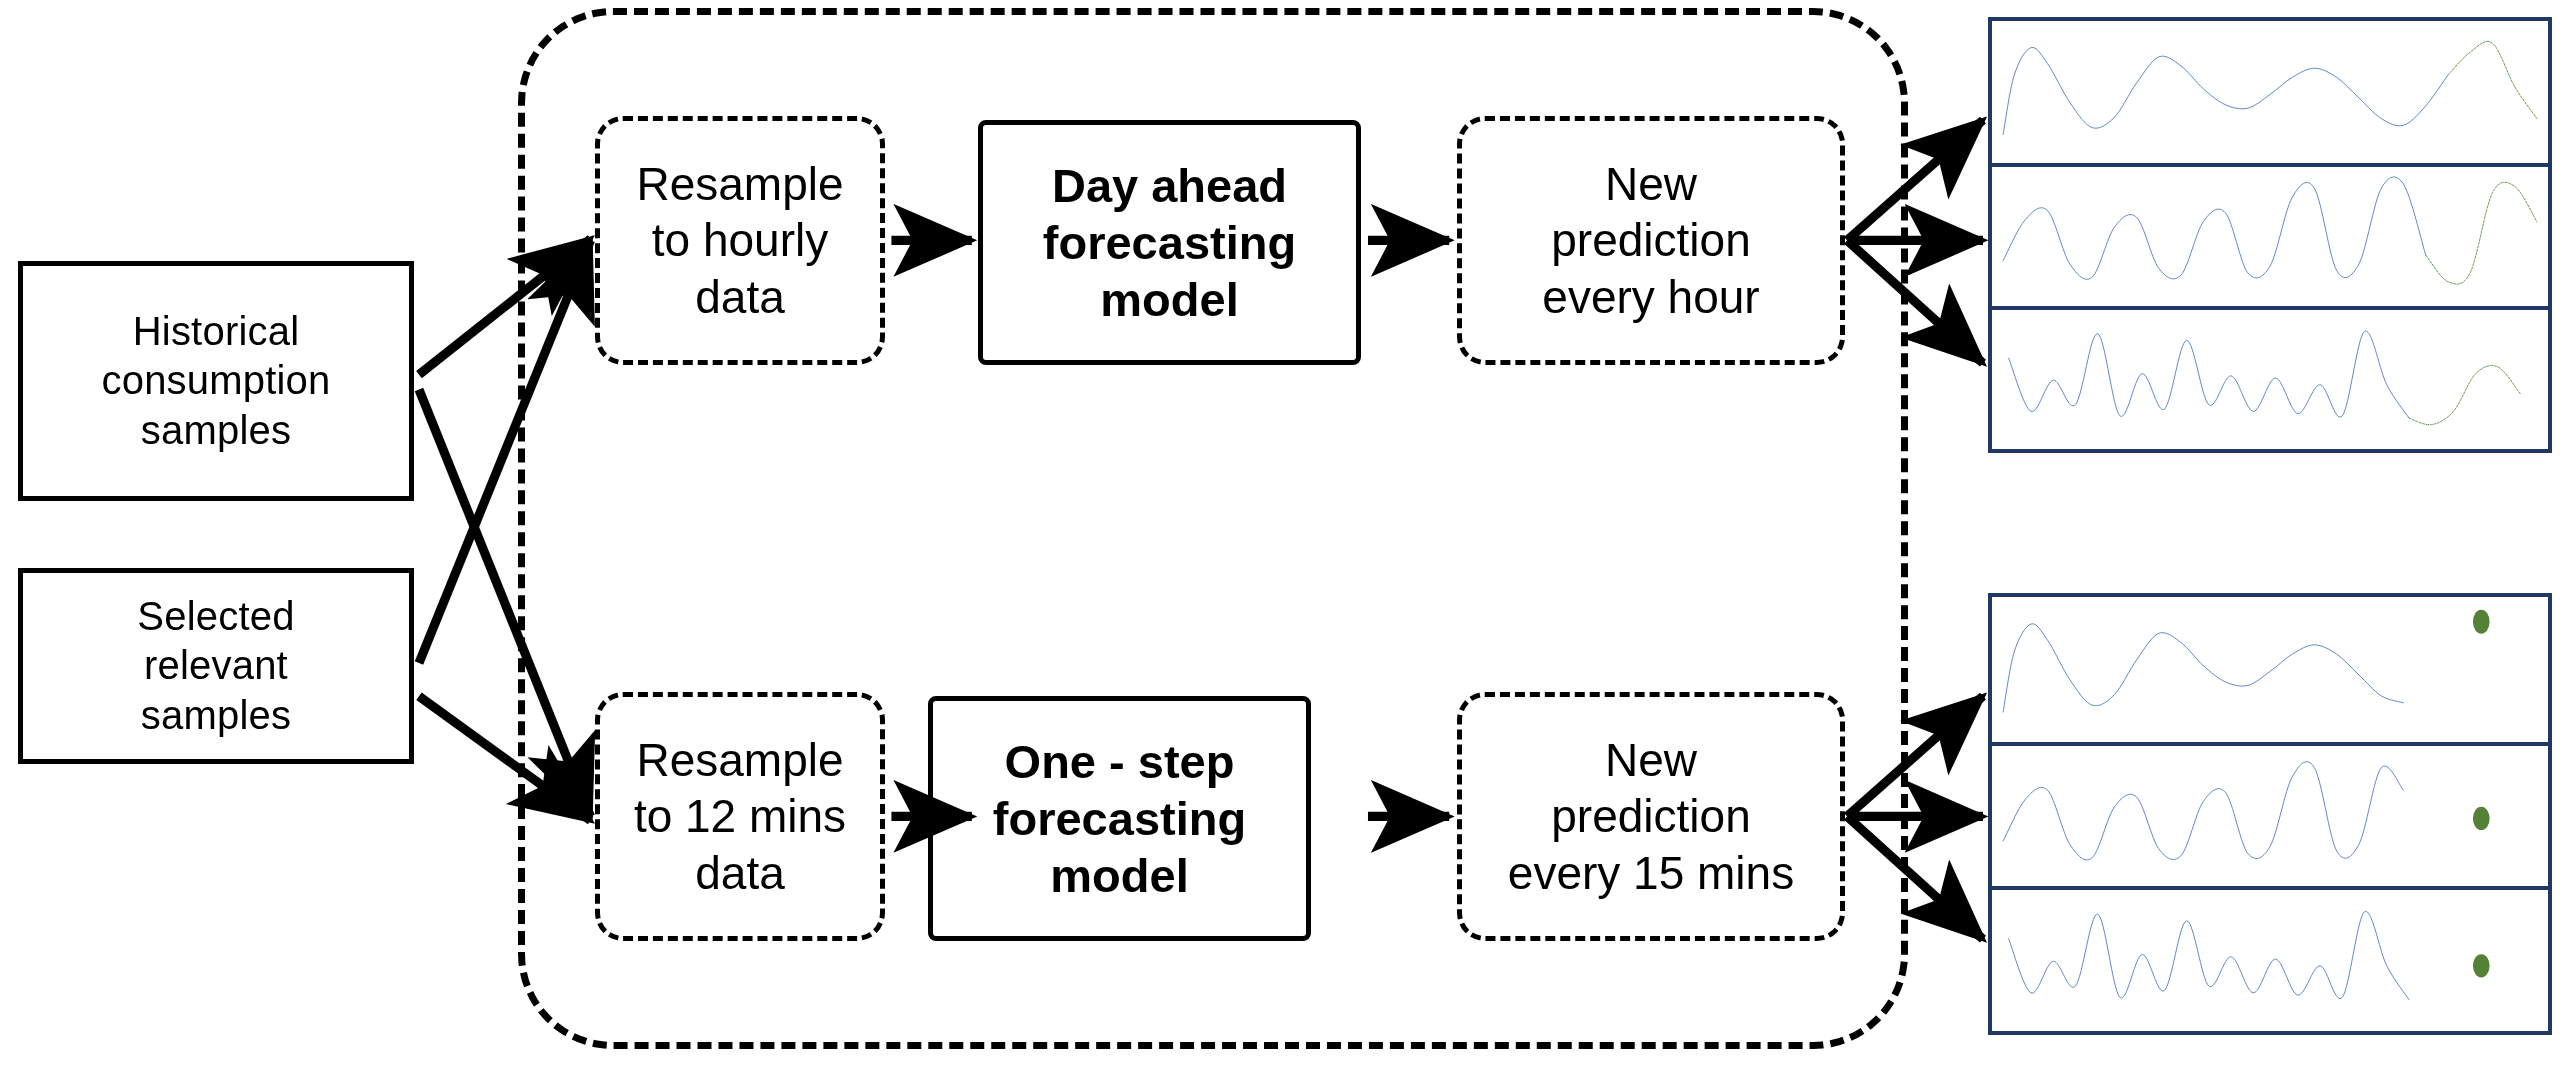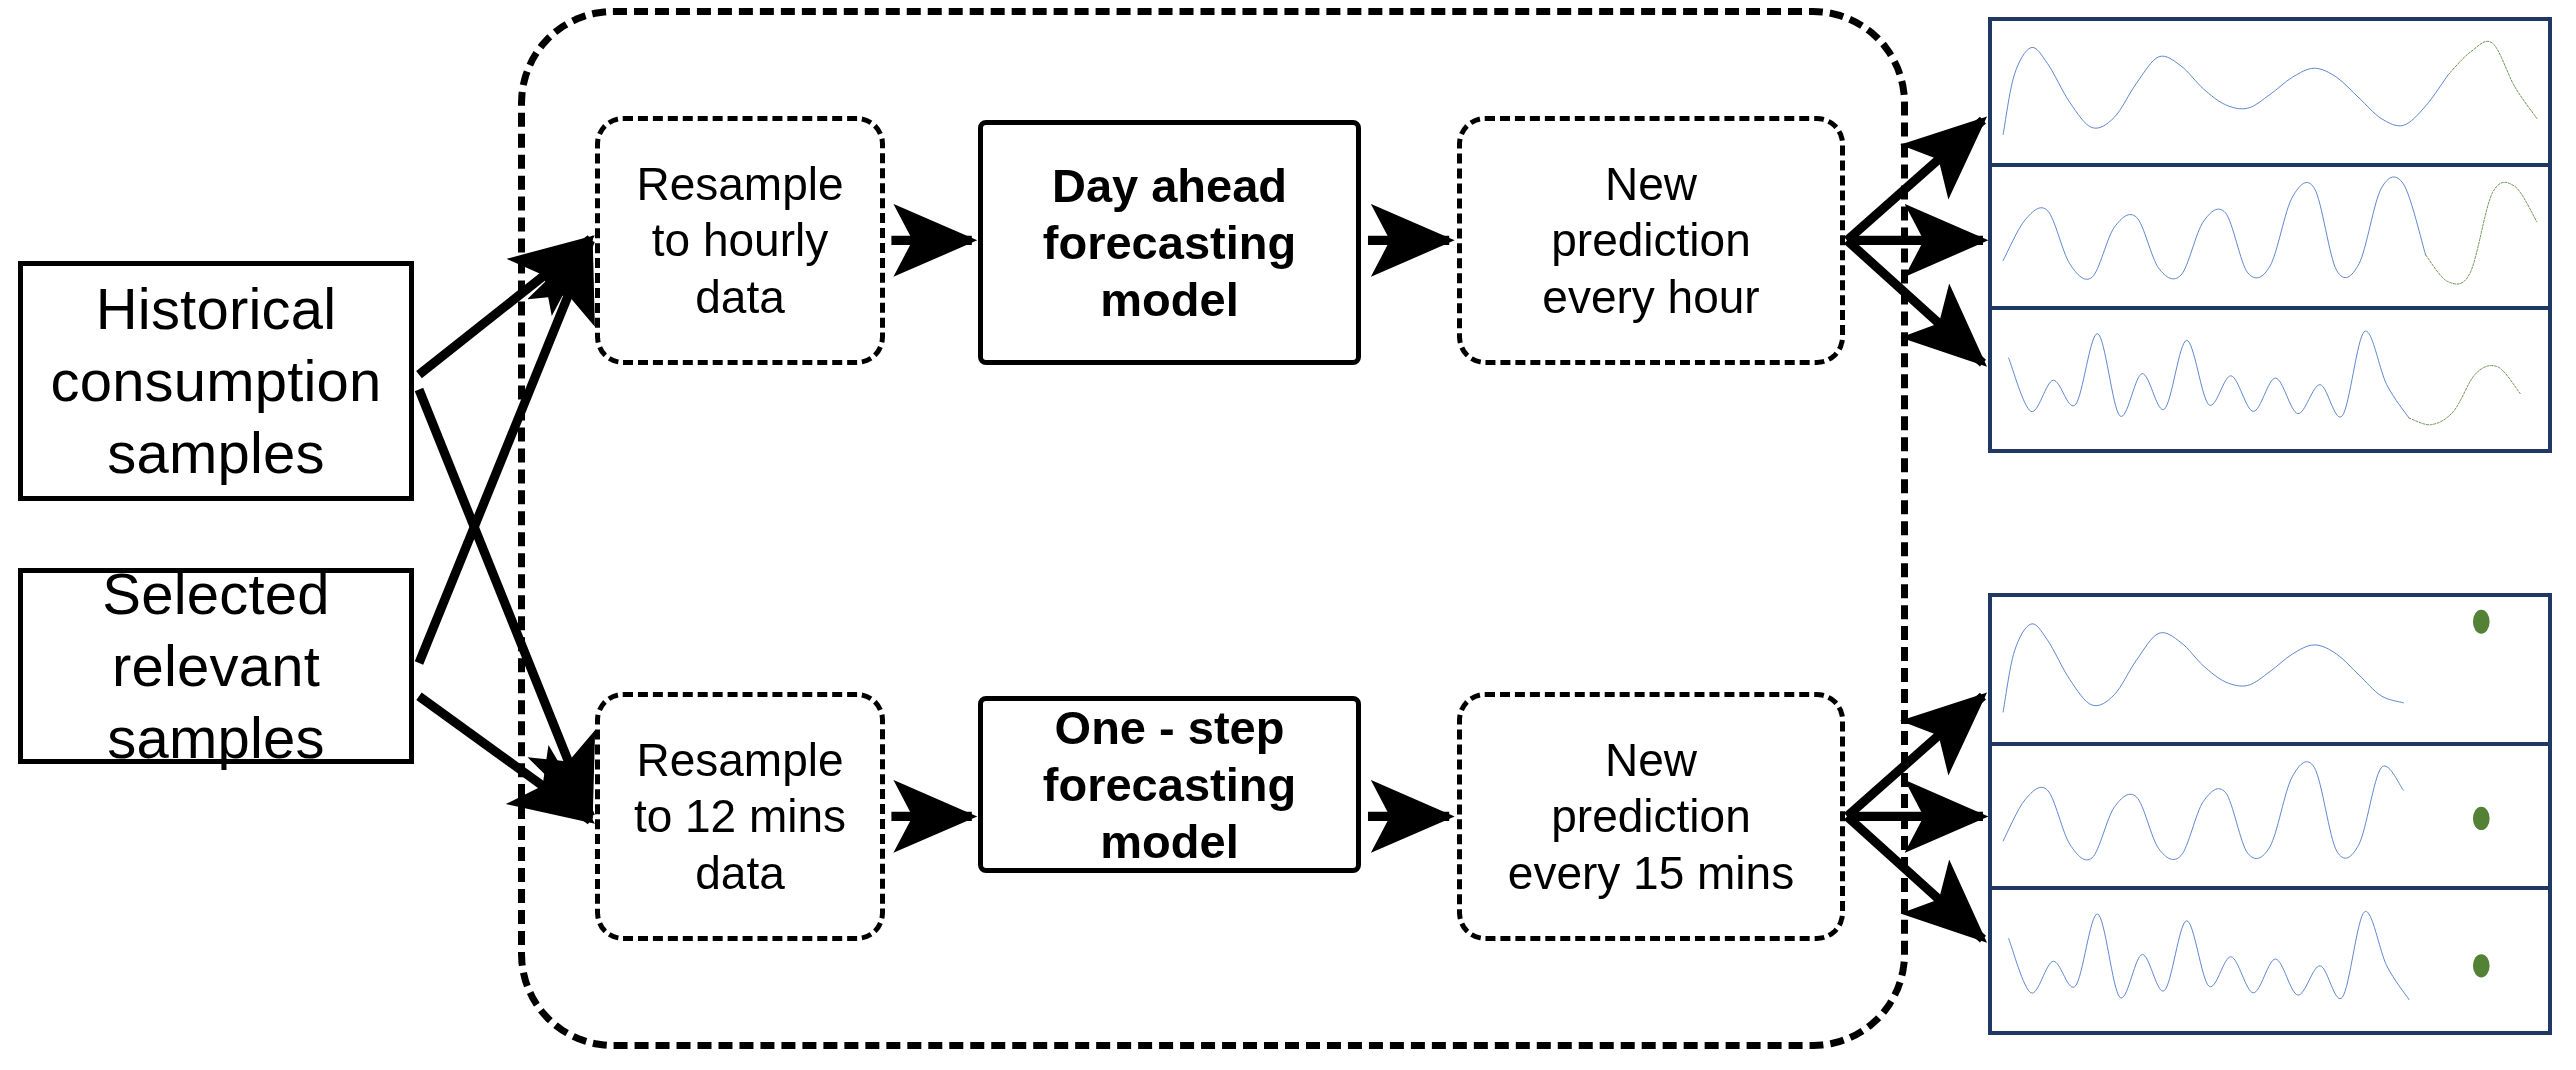--- a/index.html
+++ b/index.html
@@ -3,21 +3,21 @@
 <meta charset="utf-8">
 <style>
   html,body{margin:0;padding:0;background:#ffffff;}
   #root{position:relative;width:2576px;height:1070px;background:#ffffff;
         font-family:"Liberation Sans", sans-serif;overflow:hidden;}
 
   .box{position:absolute;box-sizing:border-box;display:flex;align-items:center;
        justify-content:center;text-align:center;color:#000;background:#fff;}
 
   
-  .src-box{border:5.8px solid #000;font-size:58px;line-height:1.24;letter-spacing:0.2px;}
+  .src-box{border:5.8px solid #000;font-size:40px;line-height:1.24;letter-spacing:0.2px;}
 
   
   .dash-box{border:5.8px dashed #000;border-radius:28px;font-size:46px;line-height:1.22;
             background:transparent;}
 
   
   .model-box{border:5.8px solid #000;border-radius:8px;font-size:47px;font-weight:bold;
              line-height:1.22;}
 
   
@@ -81,21 +81,21 @@
   </div>
 
   <div class="box dash-box" style="left:595px;top:692px;width:290px;height:249px;">
     <div>
       <div>Resample</div>
       <div>to 12 mins</div>
       <div>data</div>
     </div>
   </div>
 
-  <div class="box model-box" style="left:978px;top:696px;width:383px;height:177px;">
+  <div class="box model-box" style="left:928px;top:696px;width:383px;height:245px;">
     <div>
       <div>One - step</div>
       <div>forecasting</div>
       <div>model</div>
     </div>
   </div>
 
   <div class="box dash-box" style="left:1457px;top:692px;width:388px;height:249px;">
     <div>
       <div>New</div>

